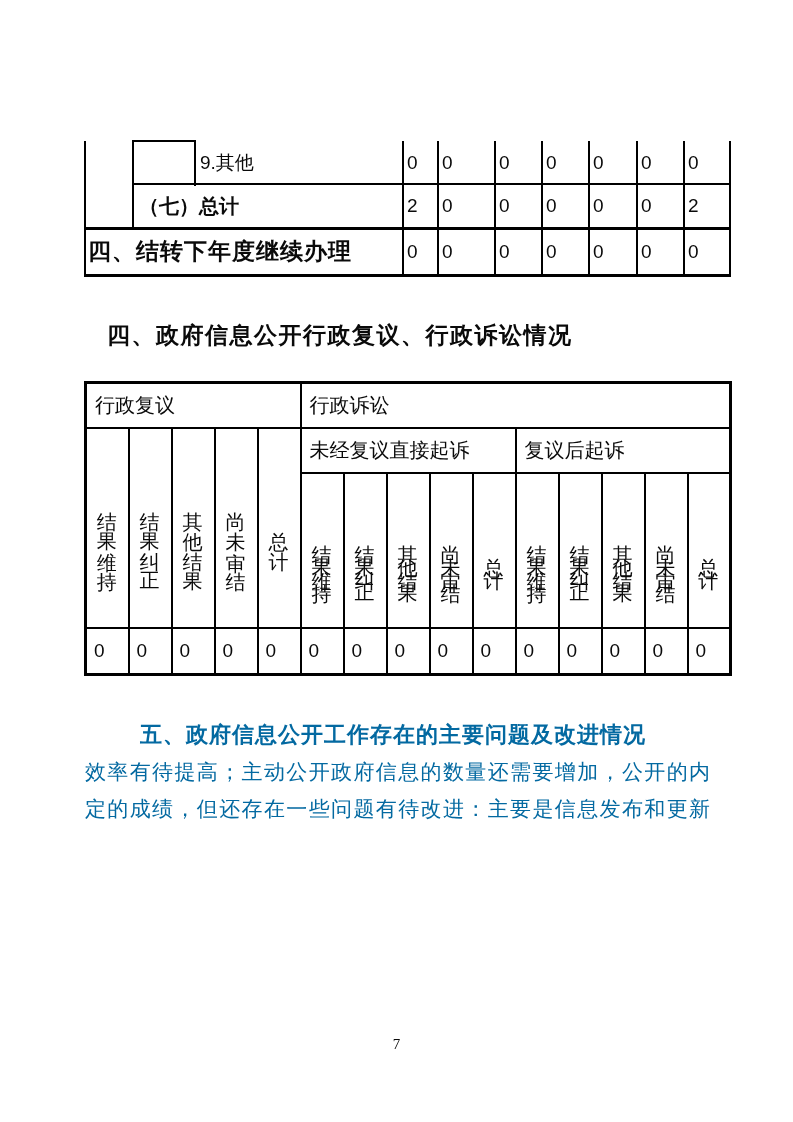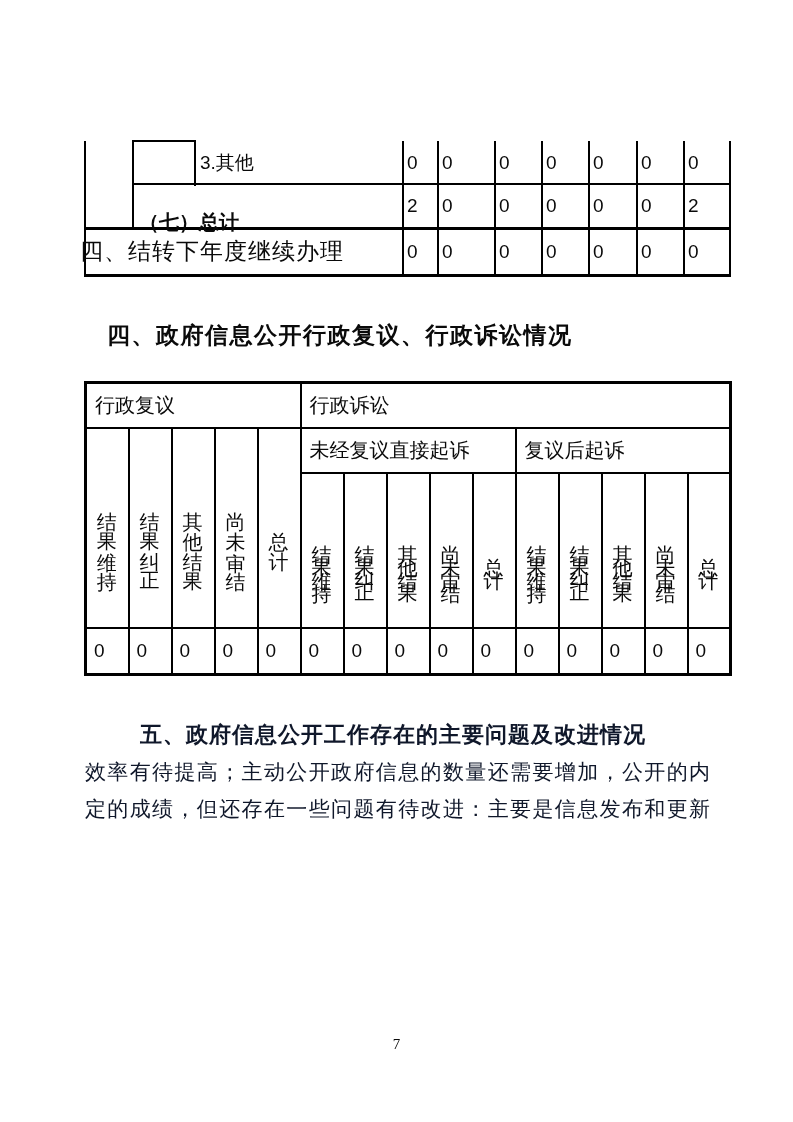--- a/index.html
+++ b/index.html
@@ -32,21 +32,21 @@
   .val { font-size:19px; text-align:left; padding-left:7px !important; vertical-align:middle; }
   tr.r1 td { height:43px; }
   tr.r2 td { height:43px; }
   tr.r3 td { height:153px; }
   tr.r4 td { height:44px; }
   
   .h4 {
     position:absolute; left:107px; top:320px; font-size:23px; font-weight:700;
     letter-spacing:1.5px; color:#0a0a0a; white-space:nowrap;
   }
-  .sec5 { position:absolute; left:85px; top:716px; width:625px; color:#0f172a; }
+  .sec5 { position:absolute; left:85px; top:716px; width:625px; color:#0369a1; }
   .h5 {
     font-size:22px; font-weight:700; line-height:38px; text-indent:55px;
     letter-spacing:1px; white-space:nowrap; font-family:"Liberation Sans", sans-serif;
   }
   .pline {
     font-family:"Liberation Serif", serif; font-size:21px; line-height:37px;
     text-align:justify; text-align-last:justify; white-space:nowrap;
   }
   .pline.first { text-indent:57px; }
   .pline.last  { text-align-last:left; }
@@ -72,23 +72,23 @@
     <div class="vl" style="left:588px; top:141px; height:136px;"></div>
     <div class="vl" style="left:636px; top:141px; height:136px;"></div>
     <div class="vl" style="left:683px; top:141px; height:136px;"></div>
     <div class="vl" style="left:729px; top:141px; height:136px;"></div>
 
     <div class="hl" style="left:132px; top:140px; width:64px;"></div>
     <div class="hl" style="left:132px; top:183px; width:599px;"></div>
     <div class="hl thick" style="left:84px; top:227px; width:647px;"></div>
     <div class="hl thick" style="left:84px; top:274px; width:647px;"></div>
 
-    <span class="t1txt" style="left:200px; top:141px; line-height:43px; font-size:19px;">3.其他</span>
-    <span class="t1txt" style="left:139px; top:200px; line-height:44px; font-size:20px; font-weight:600;">（七）总计</span>
-    <span class="t1txt" style="left:80px; top:228px; line-height:47px; font-size:23px; font-weight:400; letter-spacing:1px;">四、结转下年度继续办理</span>
+    <span class="t1txt" style="left:200px; top:141px; line-height:43px; font-size:19px;">9.其他</span>
+    <span class="t1txt" style="left:139px; top:184px; line-height:44px; font-size:20px; font-weight:600;">（七）总计</span>
+    <span class="t1txt" style="left:88px; top:228px; line-height:47px; font-size:23px; font-weight:700; letter-spacing:1px;">四、结转下年度继续办理</span>
 
     <span class="t1v" style="left:407px; top:141px; line-height:43px;">0</span>
     <span class="t1v" style="left:442px; top:141px; line-height:43px;">0</span>
     <span class="t1v" style="left:499px; top:141px; line-height:43px;">0</span>
     <span class="t1v" style="left:546px; top:141px; line-height:43px;">0</span>
     <span class="t1v" style="left:593px; top:141px; line-height:43px;">0</span>
     <span class="t1v" style="left:641px; top:141px; line-height:43px;">0</span>
     <span class="t1v" style="left:688px; top:141px; line-height:43px;">0</span>
 
     <span class="t1v" style="left:407px; top:184px; line-height:44px;">2</span>

